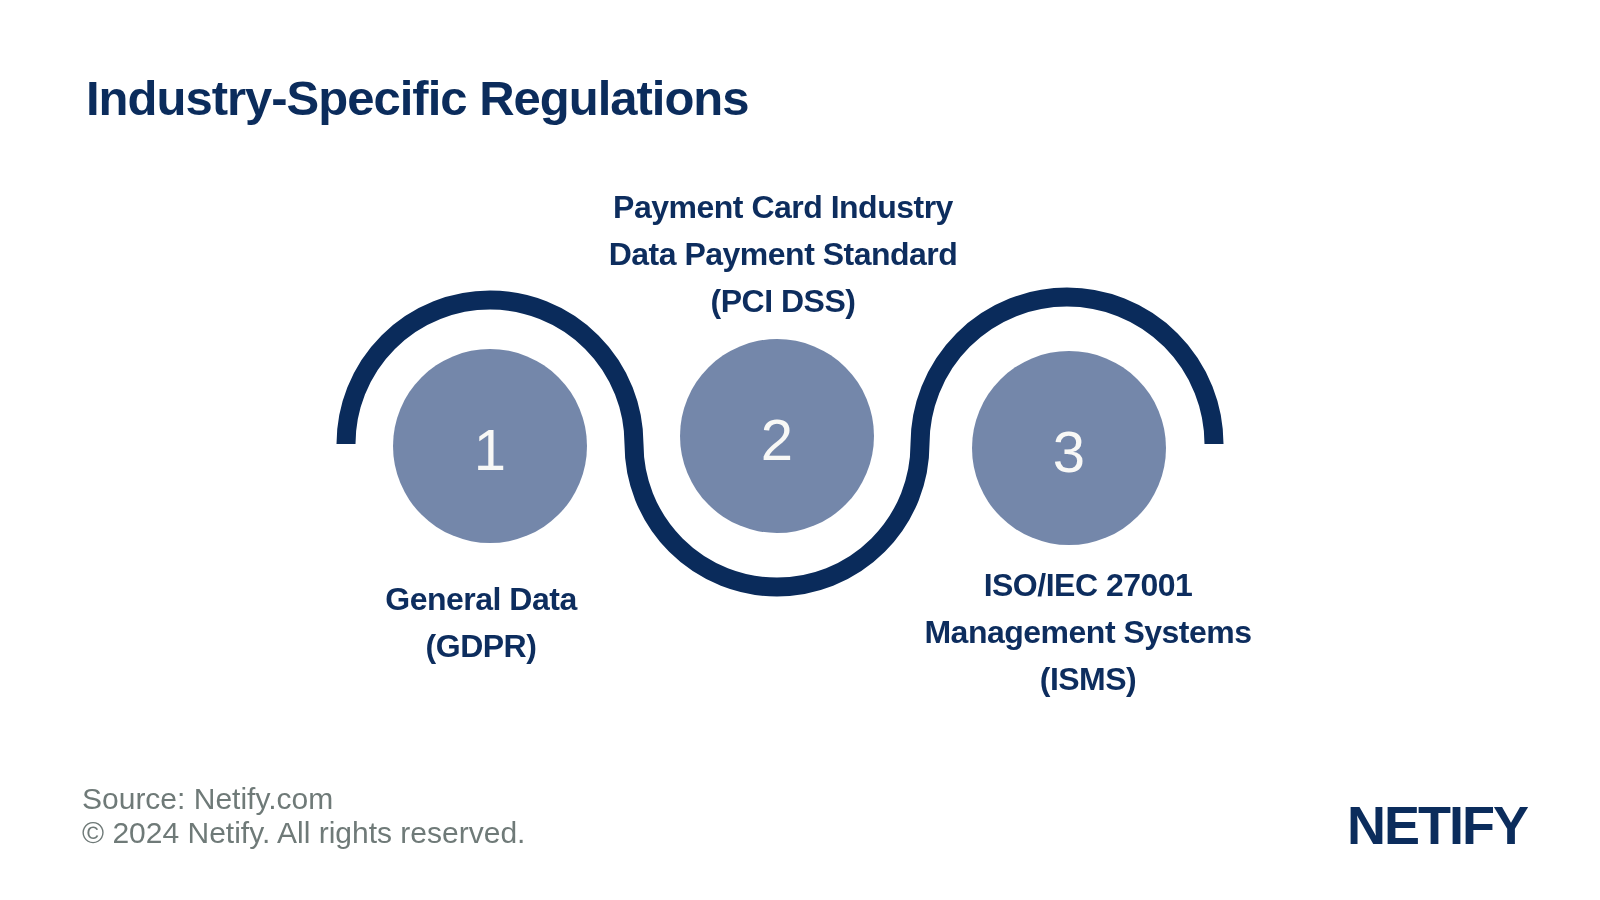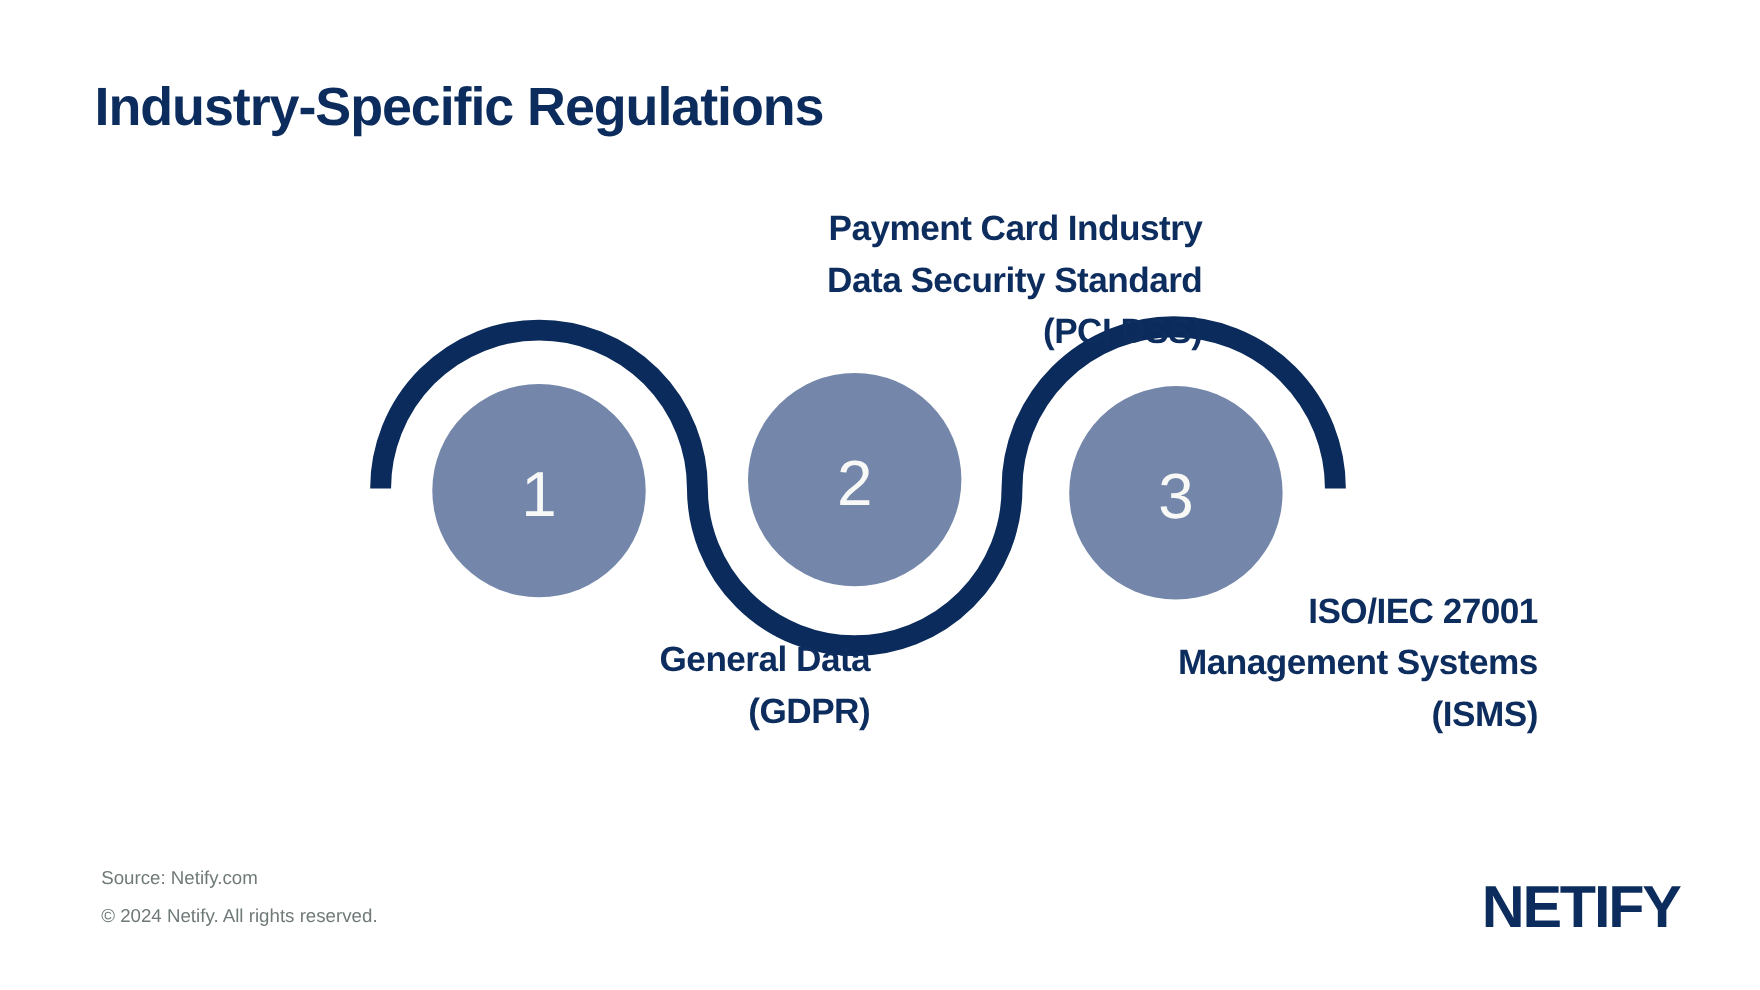--- a/index.html
+++ b/index.html
@@ -61,37 +61,37 @@
     line-height: 1;
     transform: translateY(4px);
   }
   .circle-1 { left: 393px; top: 349px; }
   .circle-2 { left: 680px; top: 339px; }
   .circle-3 { left: 972px; top: 351px; }
 
   .step-label {
     position: absolute;
     width: 620px;
-    text-align: right;
+    text-align: center;
     color: #0d2d5e;
     font-size: 32px;
     font-weight: bold;
     line-height: 47px;
     letter-spacing: -0.5px;
   }
   .label-pci  { left: 473px; top: 184px; }
   .label-gdpr { left: 171px; top: 562px; margin-top: 14px; }
-  .label-isms { left: 778px; top: 532px; }
+  .label-isms { left: 778px; top: 562px; }
 
   .footer {
     position: absolute;
-    left: 92px;
+    left: 82px;
     top: 782px;
     color: #6f7a78;
-    font-size: 17px;
+    font-size: 30px;
     line-height: 34px;
   }
 
   .netify-logo {
     position: absolute;
     right: 92px;
     top: 794px;
     color: #0b2c5c;
     font-size: 54px;
     font-weight: bold;
@@ -105,21 +105,21 @@
 <div class="canvas">
 
   <h1 class="page-title">Industry-Specific Regulations</h1>
 
   <svg class="wave-svg" viewBox="0 0 1600 900" aria-hidden="true">
     <path class="wave-path" d="M 346 444 A 144 144 0 0 1 634 444 A 143 143 0 0 0 920 444 A 147 147 0 0 1 1214 444"></path>
   </svg>
 
   <div class="step-label label-pci">
     <div>Payment Card Industry</div>
-    <div>Data Security Standard</div>
+    <div>Data Payment Standard</div>
     <div>(PCI DSS)</div>
   </div>
 
   <div class="step-circle circle-1">
     <span class="step-number">1</span>
   </div>
   <div class="step-circle circle-2">
     <span class="step-number">2</span>
   </div>
   <div class="step-circle circle-3">

